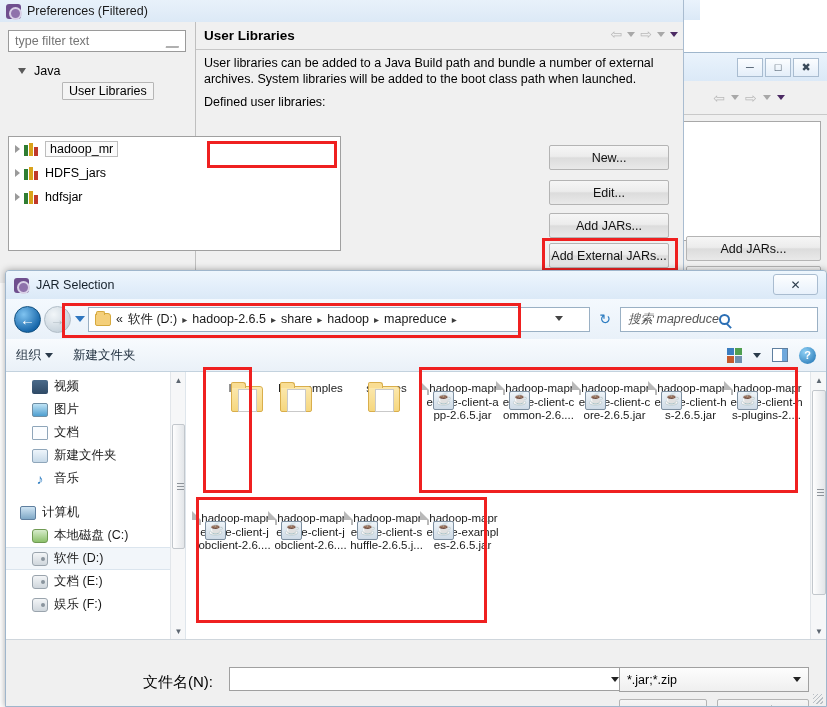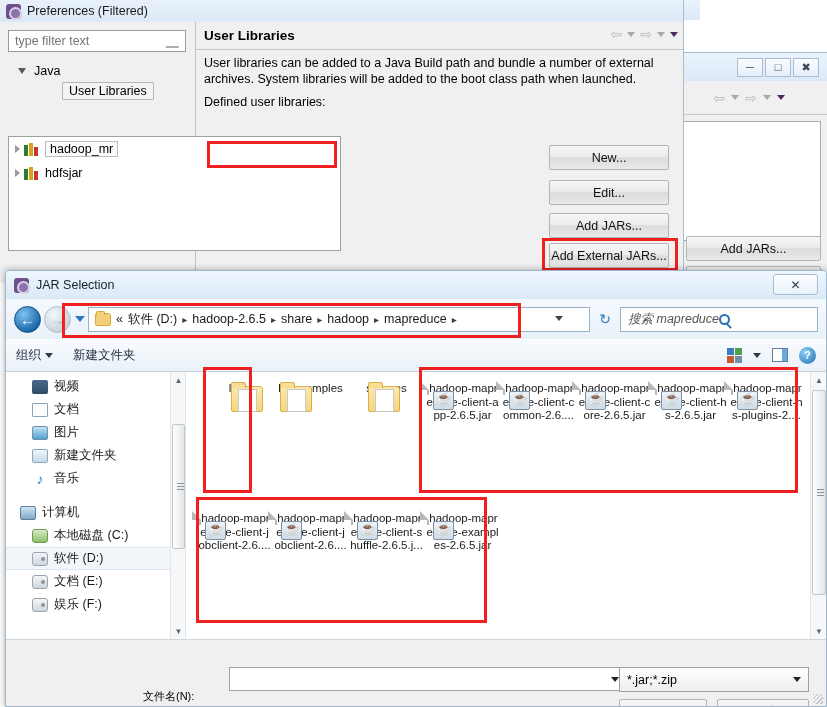--- a/index.html
+++ b/index.html
@@ -186,21 +186,21 @@
      background:#f9dd93; border:1px solid #d9ae4c; border-bottom:0; border-radius:2px 3px 0 0;}
   .fold .page{ position:absolute; left:6px; top:2px; width:19px; height:23px; background:#fff; border:1px solid #c9c9c9;}
 
   #files-sb{ position:absolute; right:0; top:0; width:16px; height:267px; background:#f6f7f8; border-left:1px solid #e2e6ea;}
   #files-thumb{ position:absolute; left:1px; top:18px; width:14px; height:205px;
      background:linear-gradient(to right,#fefefe,#e3e6e9); border:1px solid #c2c7cc; border-radius:2px;}
   .grip{ position:absolute; left:4px; top:50%; margin-top:-4px; width:7px;height:8px;
      background: repeating-linear-gradient(to bottom,#8e949a 0,#8e949a 1px,transparent 1px,transparent 3px);}
 
   #jar-bottom{ position:absolute; left:0; top:368px; width:820px; height:68px; background:#f0f0f0; border-top:1px solid #cfd6dc;}
-  #fn-label{ position:absolute; left:137px; top:33px; font-size:11px;margin-top:16px;}
+  #fn-label{ position:absolute; left:137px; top:33px; font-size:15px;}
   #fn-input{ position:absolute; left:223px; top:27px; width:395px; height:24px; background:#fff;
      border:1px solid #a0a0a0; display:flex; align-items:center; padding:0 4px;}
   #fn-input input{ border:0;outline:0;flex:1;font-family:inherit;font-size:12.5px;background:transparent;}
   .combo-caret{ width:0;height:0;border-left:4px solid transparent;border-right:4px solid transparent;border-top:5px solid #222;}
   #type-combo{ position:absolute; left:613px; top:27px; width:190px; height:25px;
      background:linear-gradient(to bottom,#fdfdfd,#efefef);
      border:1px solid #a0a0a0; display:flex;align-items:center; justify-content:space-between; padding:0 7px; font-size:12.5px;}
   #btn-open{ position:absolute; left:613px; top:59px; width:88px; height:27px;}
   #btn-cancel{ position:absolute; left:711px; top:59px; width:92px; height:27px;}
   .resize-grip{ position:absolute; right:3px; bottom:3px; width:10px;height:10px;
@@ -281,20 +281,29 @@
 
     <div id="lib-list">
       <div class="lib-row">
         <span class="tw" style="border-left-color:#9a9a9a"></span>
         <span class="book-ic">
           <i style="left:0;height:11px;background:#2f7d32"></i>
             <i style="left:5px;height:13px;background:#d9a21b"></i>
             <i style="left:10px;height:9px;background:#c0392b"></i>
         </span>
         <span class="lib-name-sel">hadoop_mr</span>
+      </div>
+      <div class="lib-row">
+        <span class="tw" style="border-left-color:#9a9a9a"></span>
+        <span class="book-ic">
+          <i style="left:0;height:11px;background:#2f7d32"></i>
+            <i style="left:5px;height:13px;background:#d9a21b"></i>
+            <i style="left:10px;height:9px;background:#c0392b"></i>
+        </span>
+        <span>HDFS_jars</span>
       </div>
       <div class="lib-row">
         <span class="tw" style="border-left-color:#9a9a9a"></span>
         <span class="book-ic">
           <i style="left:0;height:11px;background:#2f7d32"></i>
             <i style="left:5px;height:13px;background:#d9a21b"></i>
             <i style="left:10px;height:9px;background:#c0392b"></i>
         </span>
         <span>hdfsjar</span>
       </div>
@@ -371,26 +380,26 @@
     </div>
 
     <div id="jar-main">
 
       <div id="places">
         <div class="place">
           <span class="pic" style="background:linear-gradient(to bottom,#4a6a8a,#2f4a66);border-radius:2px"></span>
           <span>视频</span>
         </div>
         <div class="place">
+          <span class="pic" style="background:linear-gradient(to bottom,#bfe3f5,#4f9fd0);border:1px solid #6f8fa5;border-radius:2px"></span>
+          <span>图片</span>
+        </div>
+        <div class="place">
           <span class="pic" style="background:#fbfdff;border:1px solid #8fa6ba;border-radius:1px"></span>
           <span>文档</span>
-        </div>
-        <div class="place">
-          <span class="pic" style="background:linear-gradient(to bottom,#bfe3f5,#4f9fd0);border:1px solid #6f8fa5;border-radius:2px"></span>
-          <span>图片</span>
         </div>
         <div class="place">
           <span class="pic" style="background:linear-gradient(to bottom,#eef5fb,#c6d9e8);border:1px solid #8fa6ba;border-radius:2px"></span>
           <span>新建文件夹</span>
         </div>
         <div class="place">
           <span class="pic" style="background:transparent;color:#2b7bc0;font-size:14px;line-height:14px;text-align:center">♪</span>
           <span>音乐</span>
         </div>
 

